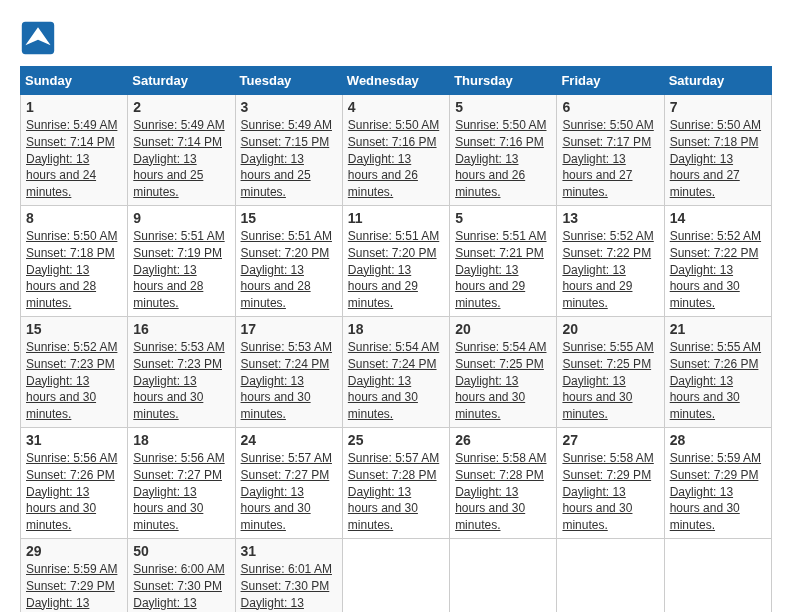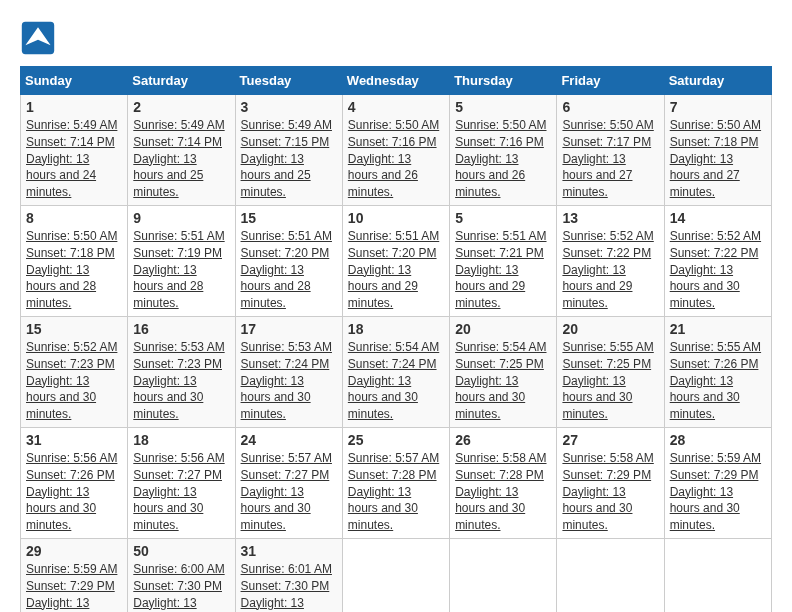--- a/index.html
+++ b/index.html
@@ -168,21 +168,21 @@
         </td>
         <td>
           <span class="day-num">9</span>
           <div class="day-detail">Sunrise: 5:51 AM<br>Sunset: 7:19 PM<br>Daylight: 13 hours and 28 minutes.</div>
         </td>
         <td>
           <span class="day-num">15</span>
           <div class="day-detail">Sunrise: 5:51 AM<br>Sunset: 7:20 PM<br>Daylight: 13 hours and 28 minutes.</div>
         </td>
         <td>
-          <span class="day-num">10</span>
+          <span class="day-num">11</span>
           <div class="day-detail">Sunrise: 5:51 AM<br>Sunset: 7:20 PM<br>Daylight: 13 hours and 29 minutes.</div>
         </td>
         <td>
           <span class="day-num">5</span>
           <div class="day-detail">Sunrise: 5:51 AM<br>Sunset: 7:21 PM<br>Daylight: 13 hours and 29 minutes.</div>
         </td>
         <td>
           <span class="day-num">13</span>
           <div class="day-detail">Sunrise: 5:52 AM<br>Sunset: 7:22 PM<br>Daylight: 13 hours and 29 minutes.</div>
         </td>

